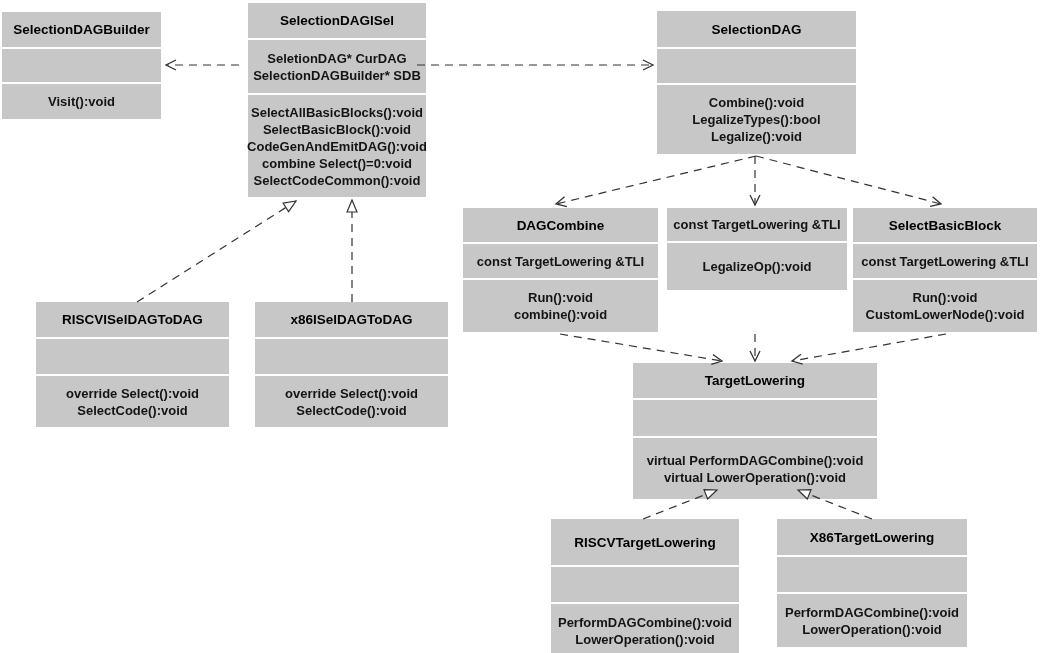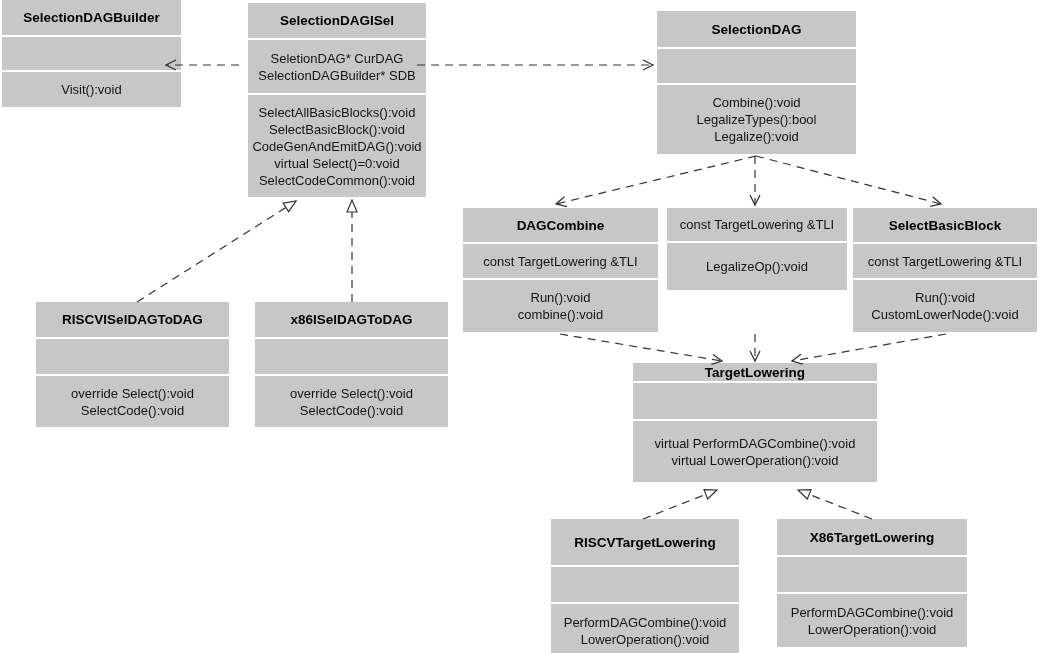--- a/index.html
+++ b/index.html
@@ -15,28 +15,29 @@
     background:#c7c7c7;
     margin-bottom:2px;
     display:flex;
     align-items:center;
     justify-content:center;
     text-align:center;
     white-space:pre-line;
     font-size:13px;
     line-height:17px;
     color:#141414;
+    font-weight:bold;
   }
   .sec.title{
     font-weight:bold;
     font-size:13.5px;
     color:#000000;
   }
   
-  #b-builder{left:2px;top:0;width:179px}
+  #b-builder{left:2px;top:12px;width:159px}
   #b-builder .title{height:35px}#b-builder .attrs{height:33px}#b-builder .meths{height:35px}
 
   #b-isel{left:248px;top:3px;width:178px}
   #b-isel .title{height:35px}#b-isel .attrs{height:53px}#b-isel .meths{height:102px}
 
   #b-dag{left:657px;top:11px;width:199px}
   #b-dag .title{height:36px}#b-dag .attrs{height:34px}#b-dag .meths{height:69px}
 
   #b-combine{left:463px;top:208px;width:195px}
   #b-combine .title{height:34px}#b-combine .attrs{height:34px}#b-combine .meths{height:52px}
@@ -47,21 +48,21 @@
   #b-typeleg{left:853px;top:208px;width:184px}
   #b-typeleg .title{height:34px}#b-typeleg .attrs{height:34px}#b-typeleg .meths{height:52px}
 
   #b-riscvisel{left:36px;top:302px;width:193px}
   #b-riscvisel .title{height:35px}#b-riscvisel .attrs{height:35px}#b-riscvisel .meths{height:51px}
 
   #b-x86isel{left:255px;top:302px;width:193px}
   #b-x86isel .title{height:35px}#b-x86isel .attrs{height:35px}#b-x86isel .meths{height:51px}
 
   #b-target{left:633px;top:363px;width:244px}
-  #b-target .title{height:18px}#b-target .attrs{height:36px}#b-target .meths{height:61px}
+  #b-target .title{height:35px}#b-target .attrs{height:36px}#b-target .meths{height:61px}
 
   #b-riscvtl{left:551px;top:519px;width:188px}
   #b-riscvtl .title{height:46px}#b-riscvtl .attrs{height:35px}#b-riscvtl .meths{height:53px}
 
   #b-x86tl{left:777px;top:519px;width:190px}
   #b-x86tl .title{height:36px}#b-x86tl .attrs{height:35px}#b-x86tl .meths{height:53px}
 
   #edges{position:absolute;left:0;top:0;width:1040px;height:653px;pointer-events:none;}
   #edges path.edge{fill:none;stroke:#333333;stroke-width:1.2;stroke-dasharray:8 6;}
 </style>
@@ -76,21 +77,21 @@
     <div class="sec meths">Visit():void</div>
   </div>
 
   <div class="cls" id="b-isel">
     <div class="sec title">SelectionDAGISel</div>
     <div class="sec attrs">SeletionDAG* CurDAG
 SelectionDAGBuilder* SDB</div>
     <div class="sec meths">SelectAllBasicBlocks():void
 SelectBasicBlock():void
 CodeGenAndEmitDAG():void
-virtual Select()=0:void
+combine Select()=0:void
 SelectCodeCommon():void</div>
   </div>
 
   <div class="cls" id="b-dag">
     <div class="sec title">SelectionDAG</div>
     <div class="sec attrs"></div>
     <div class="sec meths">Combine():void
 LegalizeTypes():bool
 Legalize():void</div>
   </div>

